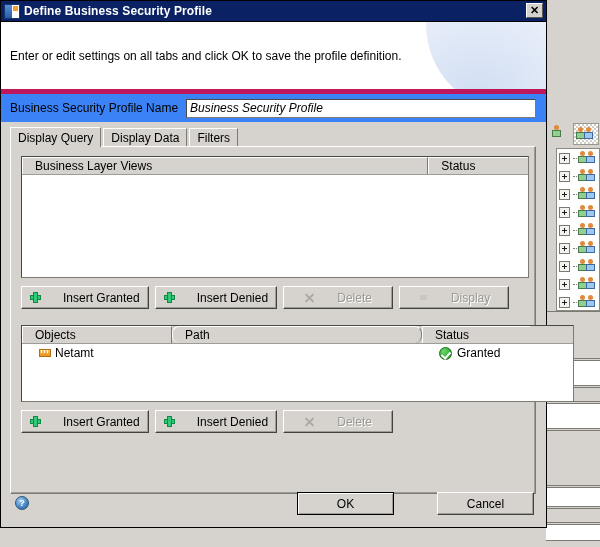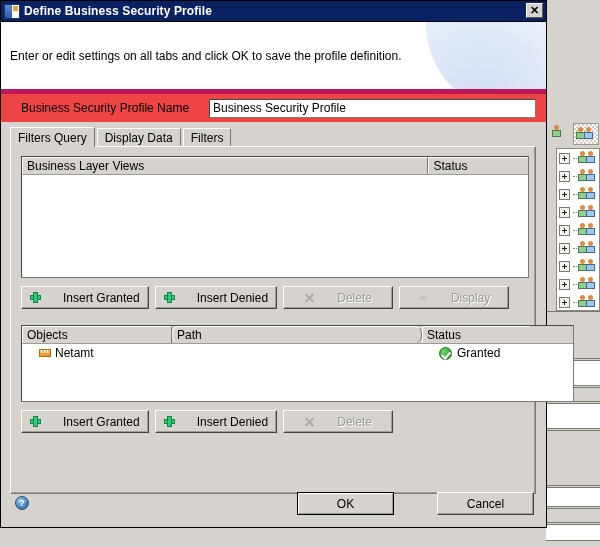--- a/index.html
+++ b/index.html
@@ -199,38 +199,39 @@
     position: absolute;
     left: 9px; top: 27px;
     font-size: 12px;
     color: #000000;
   }
 
   #name-row {
     height: 28px;
     display: flex;
     align-items: center;
-    padding: 0 10px 0 20px;
-    background: #ef4444;
+    padding: 0 10px 0 9px;
+    background: #3b82f6;
   }
   #name-label { font-size: 12px; color: #000; white-space: nowrap; }
   #name-input {
-    margin-left: 20px;
+    margin-left: 8px;
     flex: 1 1 auto;
     height: 19px;
     background: #ffffff;
     border: 1px solid #7b7b73;
     border-top-color: #4a4a44;
     border-left-color: #4a4a44;
     box-sizing: border-box;
     font-family: "Liberation Sans", sans-serif;
     font-size: 12px;
     color: #000000;
     padding: 0 3px;
     outline: none;
+    font-style: italic;
   }
 
   
   #tabs {
     position: relative;
     margin: 4px 10px 0 9px;
     height: 20px;
     display: flex;
     align-items: flex-end;
     z-index: 2;
@@ -282,21 +283,21 @@
   }
   .grid-head {
     display: flex;
     height: 17px;
     background: #d6d3ce;
     border-bottom: 1px solid #9d9d96;
   }
   .grid-head .hc {
     display: flex;
     align-items: center;
-    padding-left: 4px;
+    padding-left: 12px;
     font-size: 12px;
     color: #000000;
     background: #d6d3ce;
     border-right: 1px solid #7b7b73;
     border-top: 1px solid #ffffff;
     border-left: 1px solid #ffffff;
     box-sizing: border-box;
     overflow: hidden;
     white-space: nowrap;
     cursor: default;
@@ -660,21 +661,21 @@
     <div id="banner-arc"></div>
     <div id="banner-text">Enter or edit settings on all tabs and click OK to save the profile definition.</div>
   </div>
 
   <div id="name-row">
     <span id="name-label">Business Security Profile Name</span>
     <input id="name-input" type="text" value="Business Security Profile" style="">
   </div>
 
   <div id="tabs">
-    <div class="tab active">Filters Query</div>
+    <div class="tab active">Display Query</div>
     <div class="tab">Display Data</div>
     <div class="tab">Filters</div>
   </div>
 
   <div id="tabpanel">
 
     <div class="grid" style="left:10px; top:9px; width:508px; height:122px;">
       <div class="grid-head">
         <div class="hc" style="width:408px;">Business Layer Views</div>
         <div class="hc" style="width:100px;border-right:none;">Status</div>

